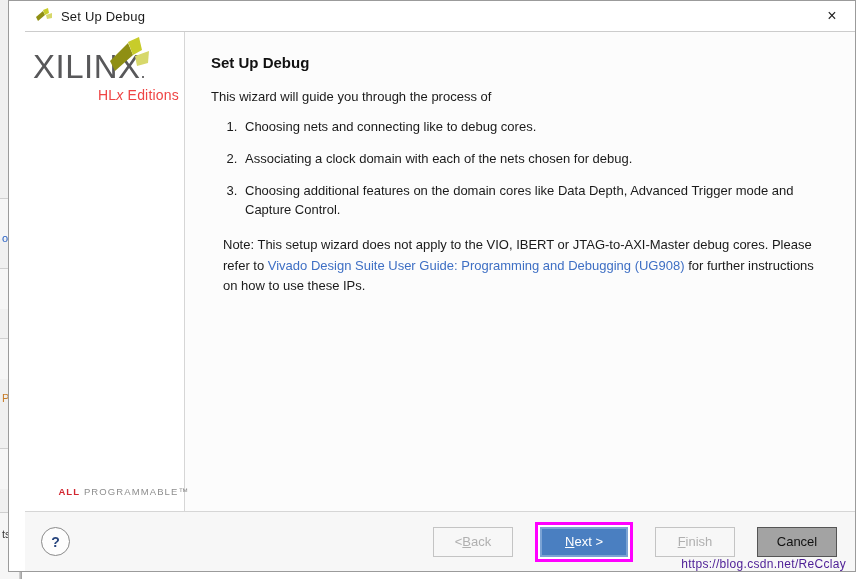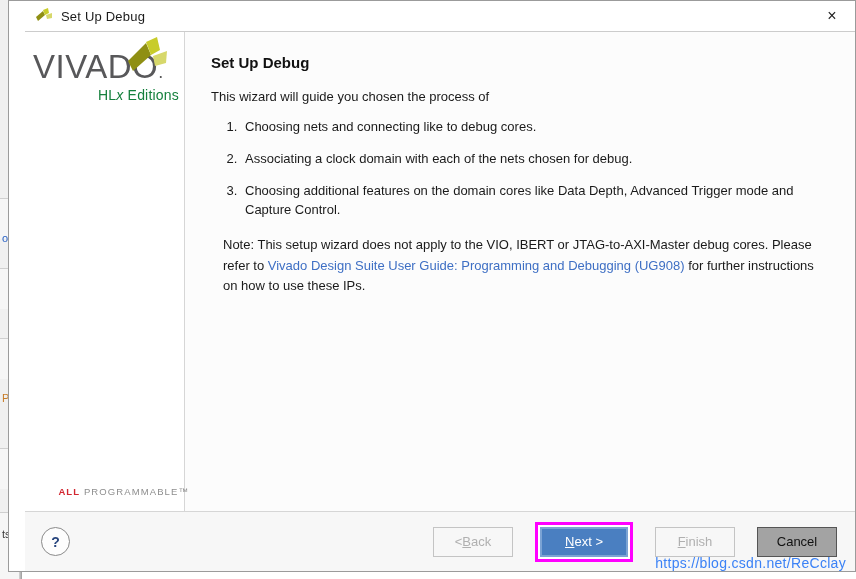--- a/index.html
+++ b/index.html
@@ -137,21 +137,21 @@
     position: absolute;
     right: -4px;
     top: -13px;
     width: 44px; height: 40px;
   }
   .vivado-sub {
     text-align: right;
     width: 146px;
     margin-top: 4px;
     font-size: 14px;
-    color: #15803d;
+    color: #ef4444;
     letter-spacing: 0.2px;
   }
   .vivado-sub .hlx-i { font-style: italic; }
 
   .xilinx-logo {
     position: absolute;
     left: 12px;
     bottom: 14px;
     width: 152px;
   }
@@ -295,22 +295,22 @@
     box-sizing: border-box;
     cursor: pointer;
   }
   .btn-next u { text-decoration: underline; }
 
   
   .watermark {
     position: absolute;
     right: 10px;
     bottom: 8px;
-    font-size: 14px;
-    color: #3b82f6;
+    font-size: 12px;
+    color: #4c1d95;
     letter-spacing: 0.3px;
     user-select: none;
     pointer-events: none;
   }
 </style>
 </head>
 <body>
 
 <div class="bg-window">
   <div class="bg-strip" style="top:198px;height:40px;"></div>
@@ -337,41 +337,41 @@
     <span class="title-text">Set Up Debug</span>
     <span class="titlebar-spacer"></span>
     <span class="close-btn">×</span>
   </div>
 
   <div class="dialog-body">
 
     <div class="sidepanel">
 
       <div class="vivado-logo">
-        <div class="vivado-word"><span>VIVADO</span><span class="vivado-dot">.</span>
+        <div class="vivado-word"><span>XILINX</span><span class="vivado-dot">.</span>
           <span class="vivado-mark">
             <svg width="44" height="40" viewBox="0 0 44 40">
               <polygon points="4,24 22,6 27,18 9,34" fill="#8f8f13"></polygon>
               <polygon points="22,5 33,0 36,13 27,18" fill="#c8cc2a"></polygon>
               <polygon points="29,19 43,14 42,26 31,29" fill="#d7d86b"></polygon>
             </svg>
           </span>
         </div>
         <div class="vivado-sub"><span>HL</span><span class="hlx-i">x</span><span> Editions</span></div>
       </div>
 
       <div class="xilinx-logo">
         <div class="xilinx-tag"><span class="all">ALL</span><span> PROGRAMMABLE</span><span>™</span></div>
       </div>
 
     </div>
 
     <div class="content">
       <h1 class="page-title">Set Up Debug</h1>
-      <p class="intro">This wizard will guide you chosen the process of</p>
+      <p class="intro">This wizard will guide you through the process of</p>
       <ol class="steps">
         <li>Choosing nets and connecting like to debug cores.</li>
         <li>Associating a clock domain with each of the nets chosen for debug.</li>
         <li>Choosing additional features on the domain cores like Data Depth, Advanced Trigger mode and Capture Control.</li>
       </ol>
       <p class="note"><span>Note: This setup wizard does not apply to the VIO, IBERT or JTAG-to-AXI-Master debug cores. Please refer to </span><a>Vivado Design Suite User Guide: Programming and Debugging (UG908)</a><span> for further instructions on how to use these IPs.</span></p>
     </div>
 
   </div>
 

